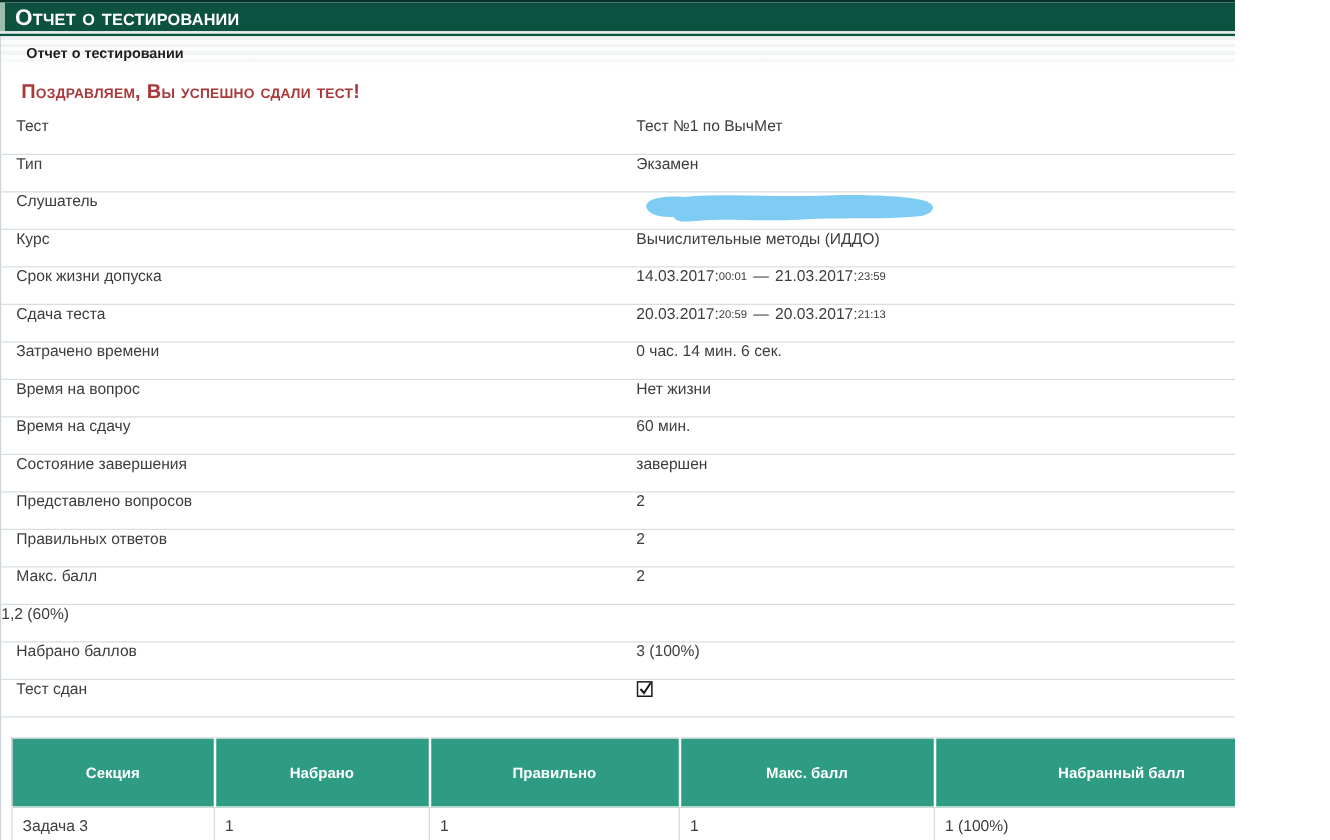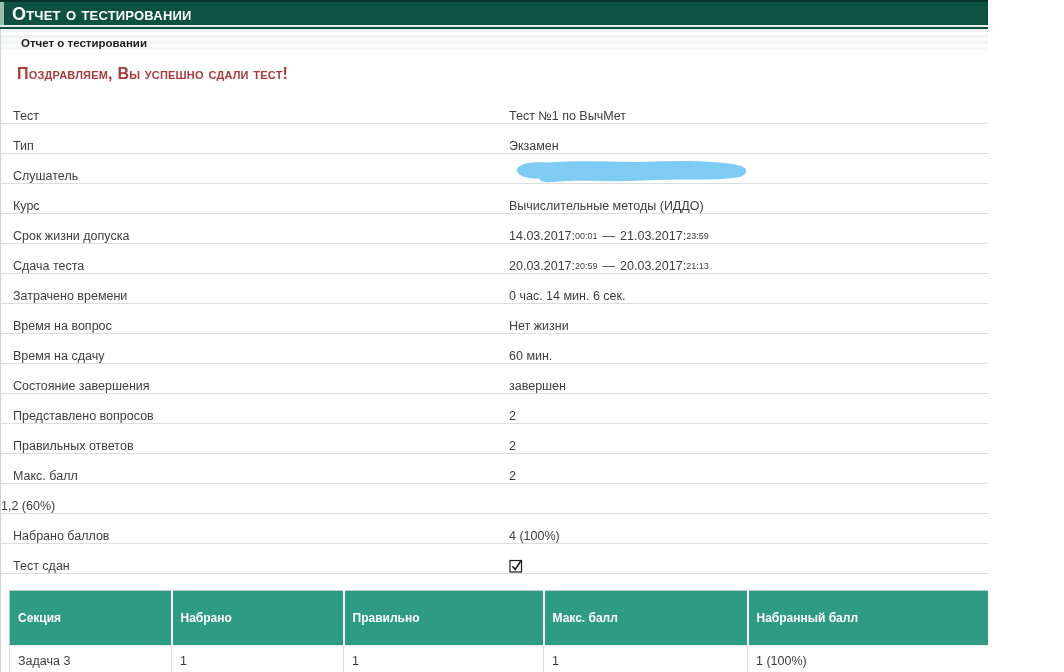--- a/index.html
+++ b/index.html
@@ -32,37 +32,37 @@
     padding-left:20px; font-size:11.5px; font-weight:bold; color:#1e1e1e;
   }
 
   .congrats {
     margin:8px 0 0 16px; height:22px;
     color:#a93a3a; font-weight:bold; font-size:16px; font-variant:small-caps;
     letter-spacing:0.2px;
   }
 
   .kv-list { margin-top:7px; }
-  .kv-row { height:30px; border-bottom:1px solid #dadedf; display:flex; align-items:flex-end; }
+  .kv-row { height:30px; border-bottom:1px solid #dadedf; display:flex; align-items:flex-start; }
   .kv-label { width:508px; padding-left:12px; font-size:12.5px; color:#3d3d3d; flex:none; }
   .kv-value { font-size:12.5px; color:#3d3d3d; display:flex; align-items:center; }
   .small-time { font-size:9px; color:#3d3d3d; }
   .dash { margin:0 5px; }
 
   .scribble { display:block; margin-left:-2px; }
 
   .checkbox { display:inline-block; width:14px; height:14px; line-height:0; }
 
   .results-table {
     margin:16px 0 0 8px; width:1038px;
     border-collapse:collapse; border:1px solid #bcc8ce;
   }
   .results-table th {
     background:#2e9c82; color:#ffffff; font-weight:bold; font-size:12px;
-    text-align:left; padding:20px 8px; height:17px;
+    text-align:center; padding:20px 8px; height:17px;
     border-left:2px solid #ffffff; border-bottom:1px solid #e6ebe9;
   }
   .results-table th:first-child { border-left:none; }
   .results-table td {
     font-size:12.5px; color:#3d3d3d; padding:0 8px; height:30px;
     border:1px solid #d6dbde;
   }
 </style>
 </head>
 <body>
@@ -167,21 +167,21 @@
         <div class="kv-label">Макс. балл</div>
         <div class="kv-value">2</div>
       </div>
 
       <div class="kv-row">
         <div class="kv-value">1,2 (60%)</div>
       </div>
 
       <div class="kv-row">
         <div class="kv-label">Набрано баллов</div>
-        <div class="kv-value">4 (100%)</div>
+        <div class="kv-value">3 (100%)</div>
       </div>
 
       <div class="kv-row">
         <div class="kv-label">Тест сдан</div>
         <div class="kv-value">
           <span class="checkbox">
             <svg width="14" height="14" viewBox="0 0 14 14">
               <rect x="1" y="1.5" width="11.5" height="11.5" fill="#ffffff" stroke="#1a1a1a" stroke-width="1.2"></rect>
               <path d="M3.4,7.2 L6.2,10.4 L11.6,2.2" stroke="#1a1a1a" stroke-width="1.6" fill="none"></path>
             </svg>

